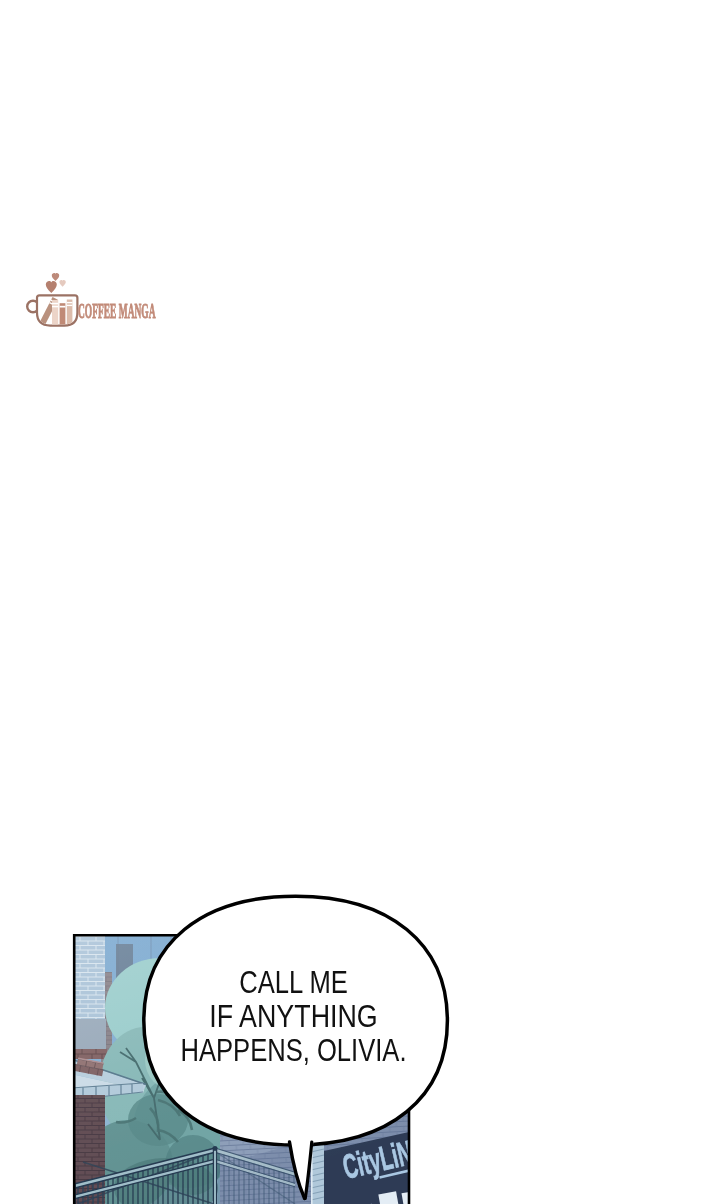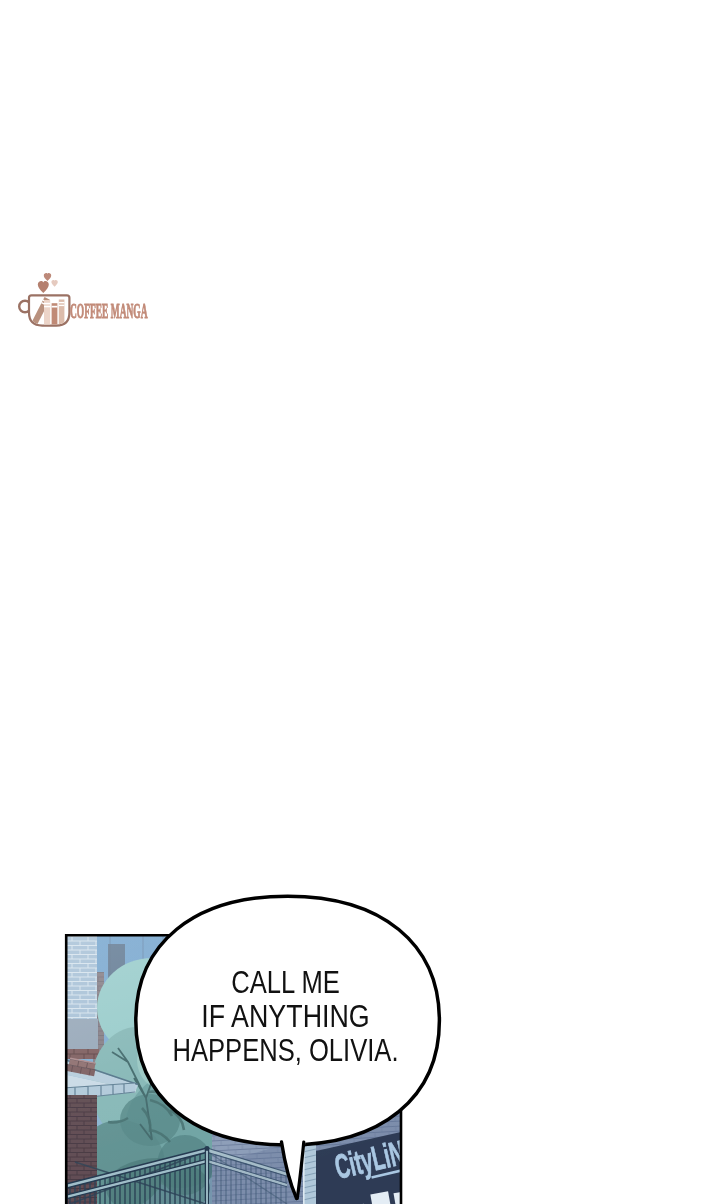--- a/index.html
+++ b/index.html
@@ -1,17 +1,17 @@
 <!DOCTYPE html>
 <html><head>
 <meta charset="utf-8">
 <style>
   html,body{margin:0;padding:0;background:#ffffff;}
   .page{position:relative;width:640px;height:1204px;background:#ffffff;overflow:hidden;
-        font-family:"Liberation Sans",sans-serif;}
+        font-family:"Liberation Sans",sans-serif;padding-left:8px;}
   svg{display:block;}
 </style>
 </head>
 <body>
 <div class="page">
 <svg width="720" height="1204" viewBox="0 0 720 1204" xmlns="http://www.w3.org/2000/svg">
 <defs>
   <clipPath id="panelclip">
           <rect x="65" y="934" width="336" height="270"></rect>
         </clipPath>

